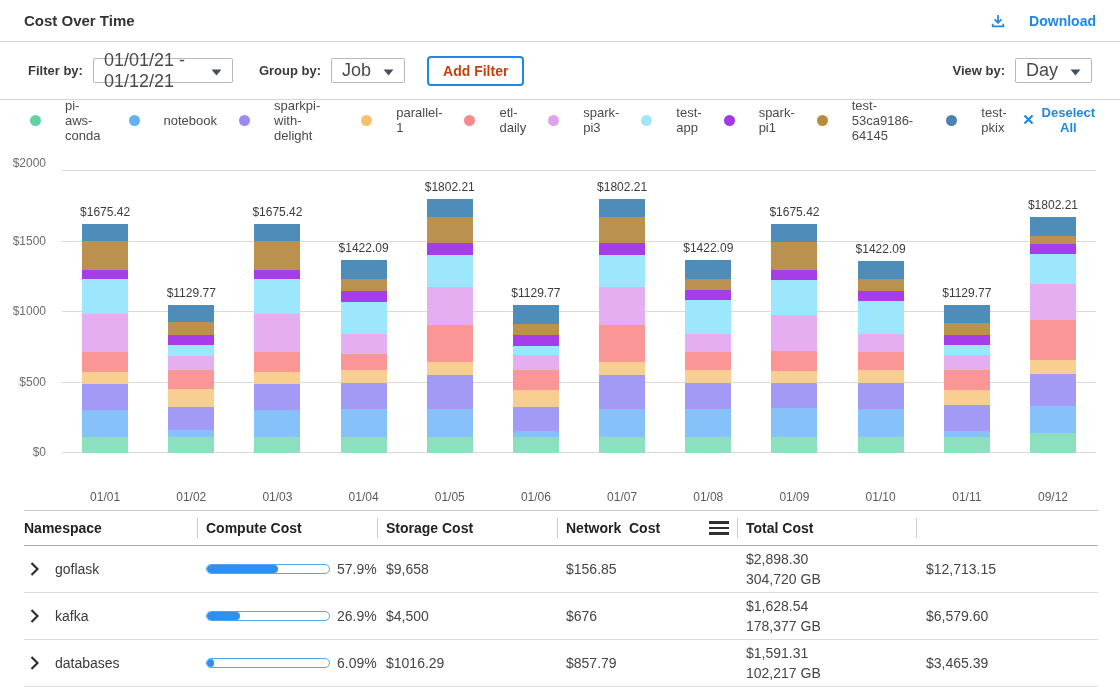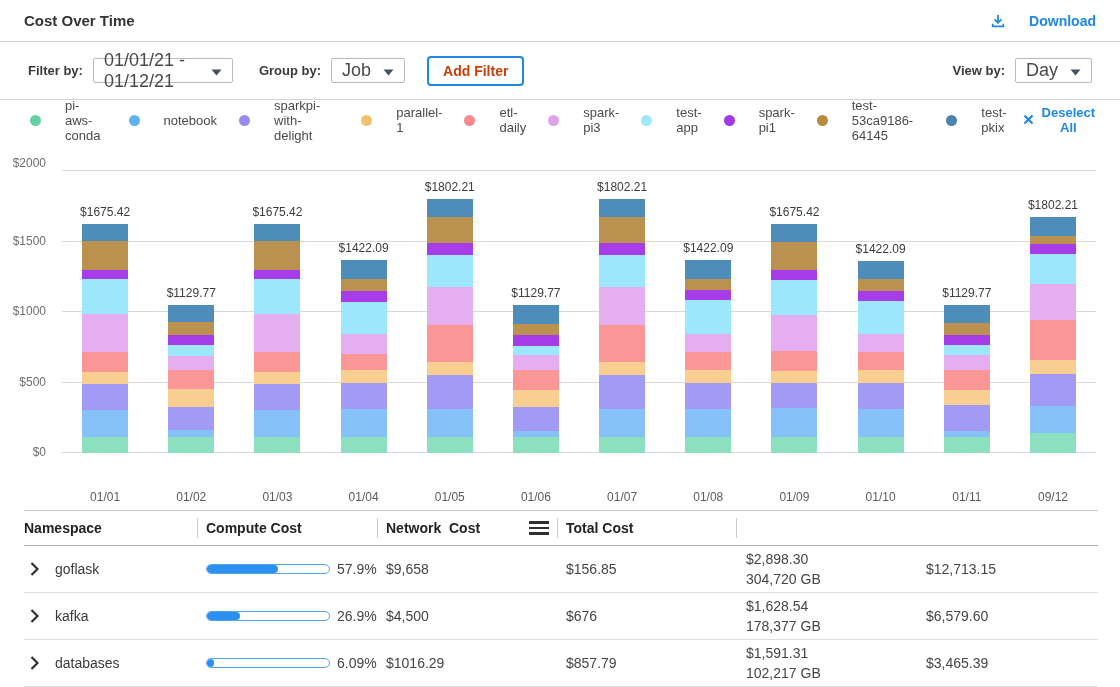--- a/index.html
+++ b/index.html
@@ -390,20 +390,24 @@
     <div class="t-head">
       <div class="t-hcell first">
         <span>Namespace</span>
       </div>
       <div class="t-hcell">
         <span class="sep"></span>
         <span>Compute Cost</span>
       </div>
       <div class="t-hcell">
         <span class="sep"></span>
+        <span>Storage Cost</span>
+      </div>
+      <div class="t-hcell">
+        <span class="sep"></span>
         <span class="th-network-label">Network  Cost</span>
         <span class="hamburger">
             <span></span>
             <span></span>
             <span></span>
           </span>
       </div>
       <div class="t-hcell">
         <span class="sep"></span>
         <span>Total Cost</span>

